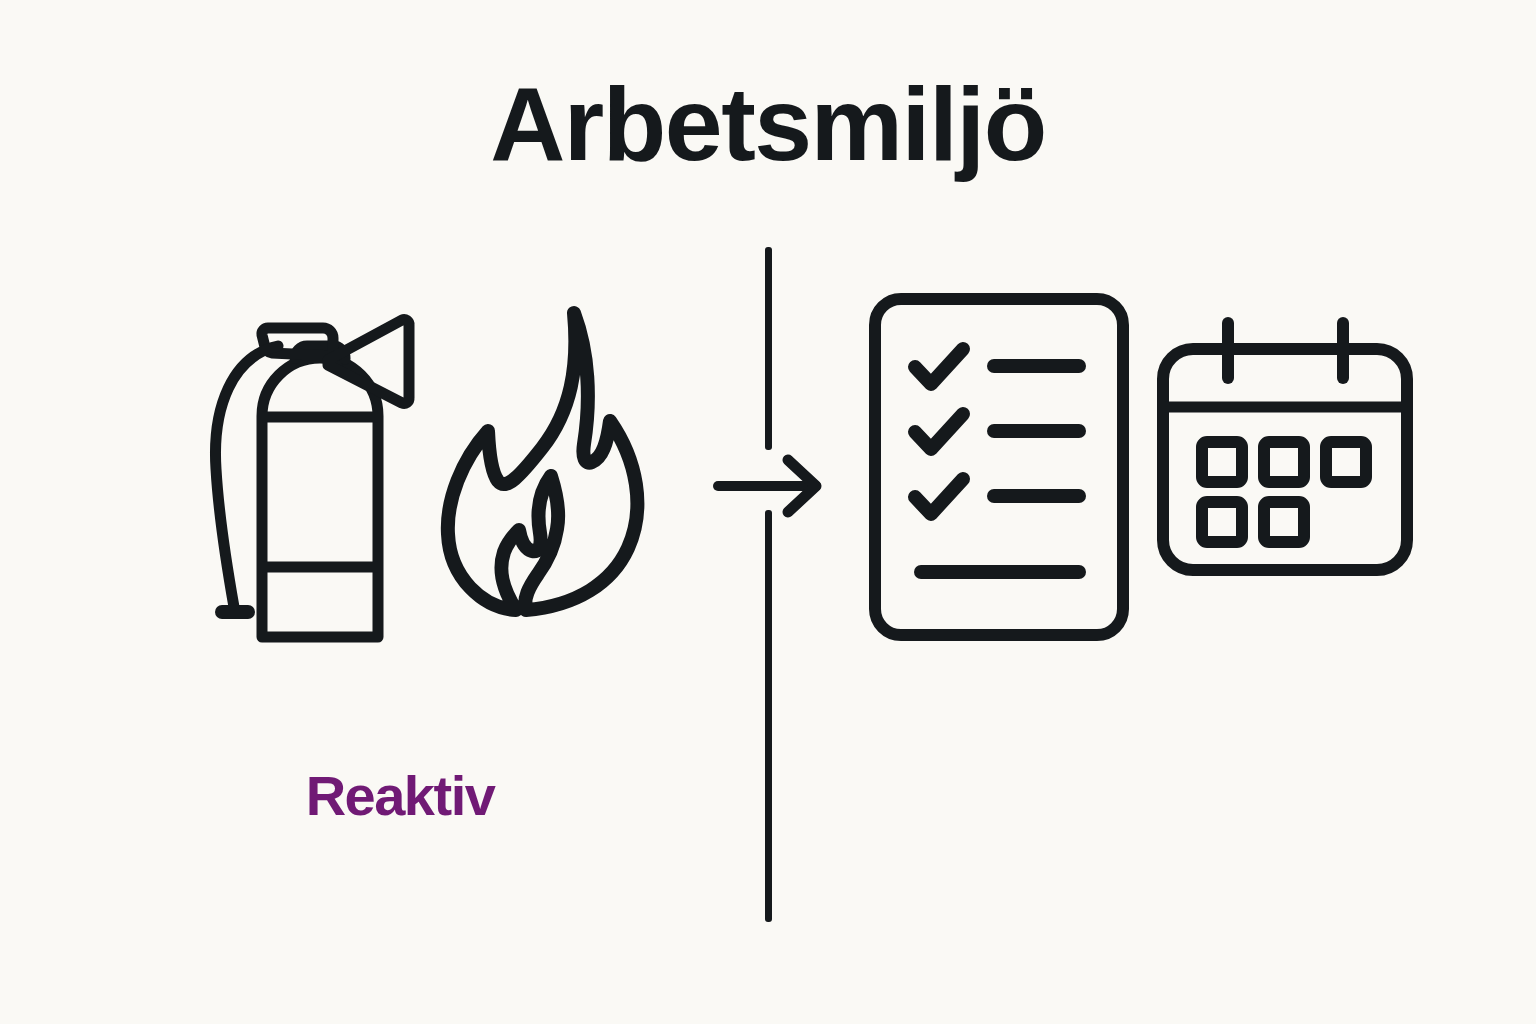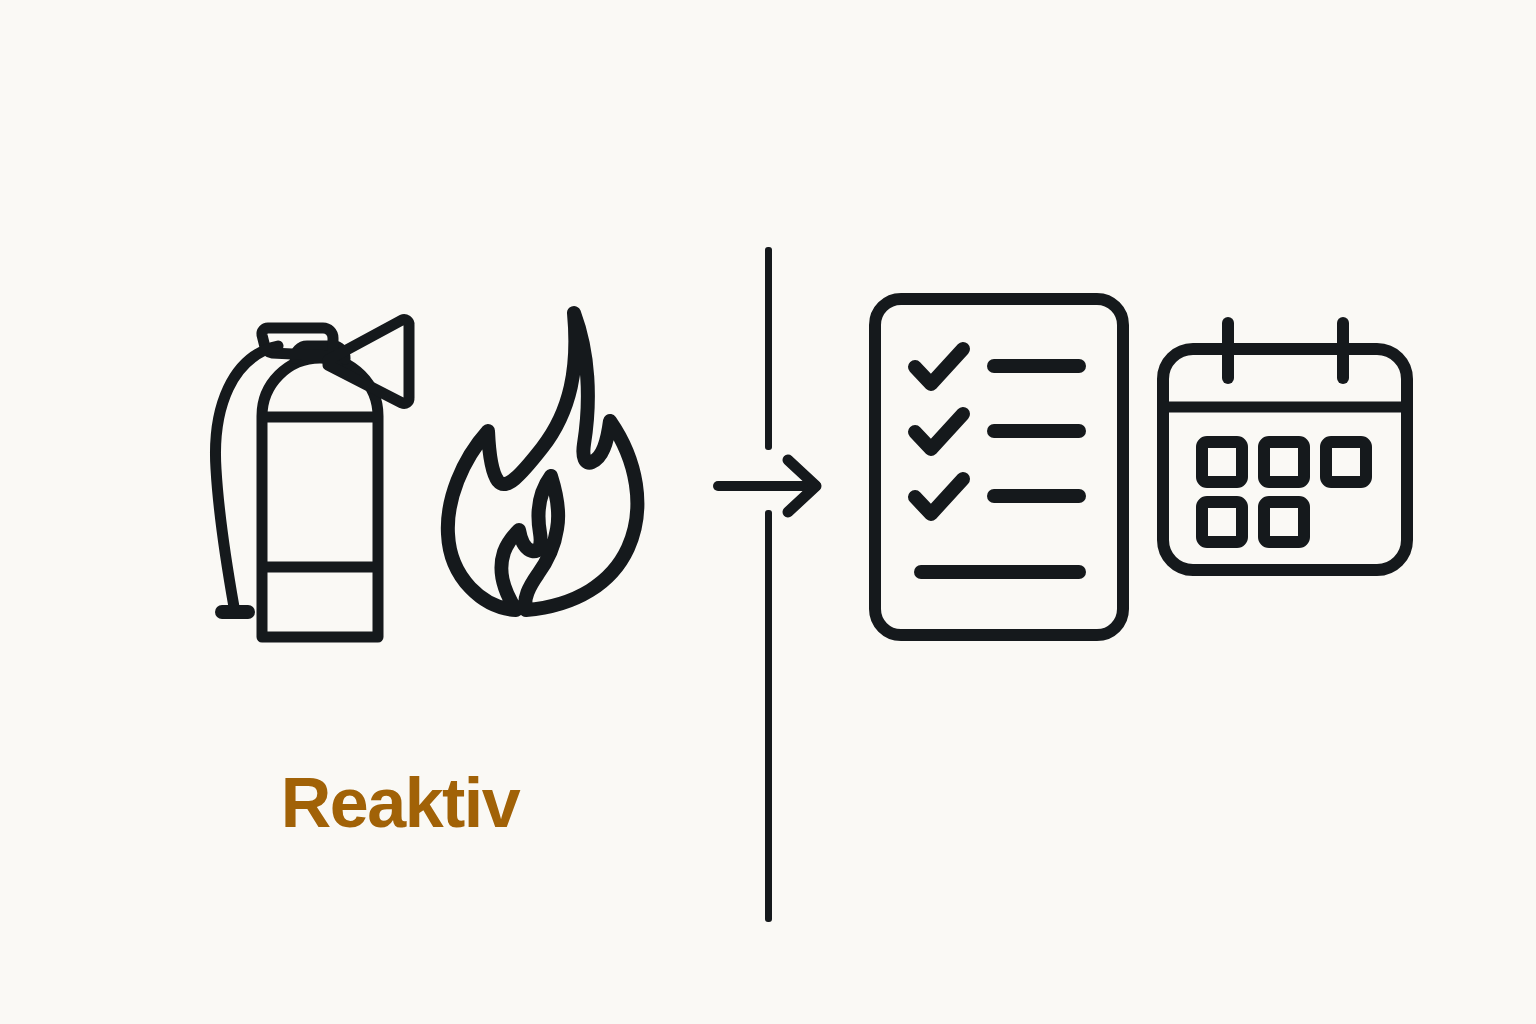--- a/index.html
+++ b/index.html
@@ -29,24 +29,24 @@
     font-weight: 700;
     letter-spacing: -1.5px;
     color: #15191c;
     line-height: 1.0;
     white-space: nowrap;
   }
 
   
   .caption {
     position: absolute;
-    font-size: 70px;
+    font-size: 56px;
     font-weight: 700;
     letter-spacing: -1.5px;
-    color: #a16207;
+    color: #701a75;
     line-height: 1.0;
     white-space: nowrap;
     text-align: center;
   }
   .caption-left {
     left: 60px;
     top: 768px;
     width: 680px;
   }
   .caption-right {
@@ -86,20 +86,21 @@
     stroke: #15191c;
     stroke-linecap: butt;
     stroke-linejoin: miter;
   }
 </style>
 </head>
 <body>
 
 <div id="canvas">
 
+  <div class="title">Arbetsmiljö</div>
 
   <div class="divider-top"></div>
   <div class="divider-bottom"></div>
 
   <svg class="icon-svg svg-extinguisher" width="250" height="390" viewBox="0 0 250 390">
 
     <path class="stroke" stroke-width="11" d="M 66 161
              a 58 58 0 0 1 116 0
              L 182 382
              L 66 382 Z"></path>

